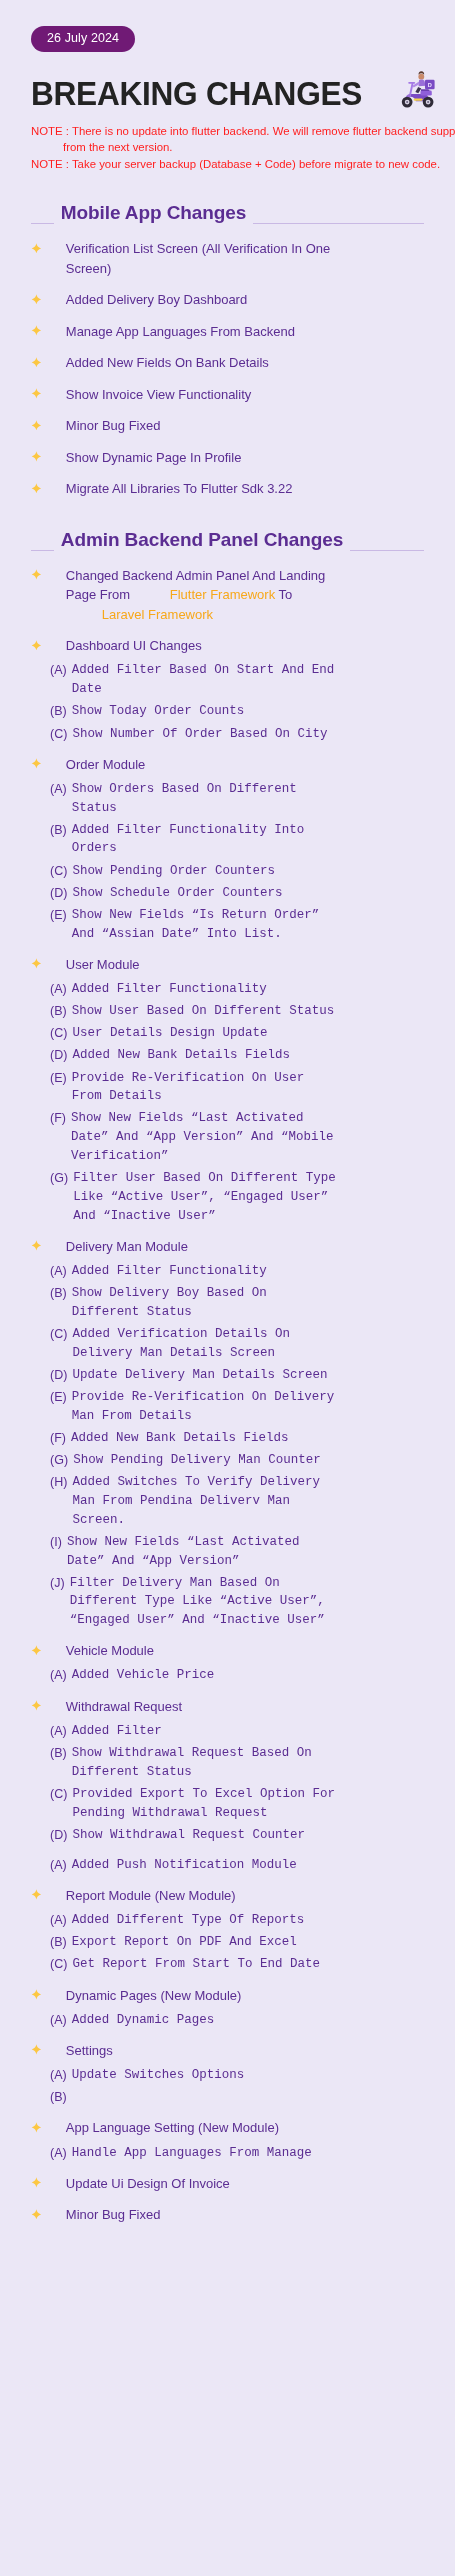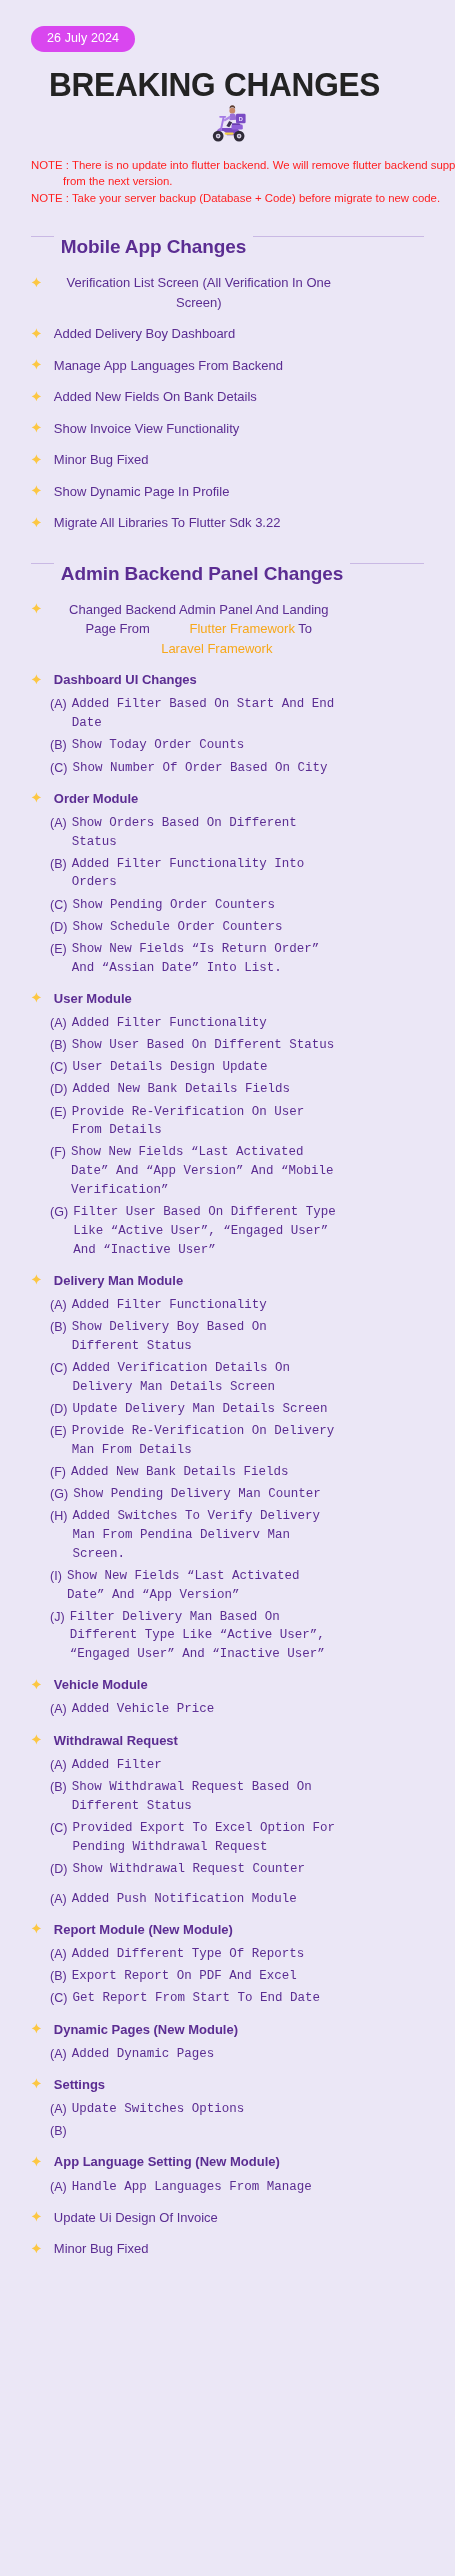--- a/index.html
+++ b/index.html
@@ -18,36 +18,35 @@
   }
 
   .page {
     width: 455px;
     padding: 26px 31px 0 31px;
   }
 
   
   .date-pill {
     display: inline-block;
-    background: #d946ef;
+    background: #701a75;
     color: #ffffff;
     font-size: 12.5px;
     font-weight: 400;
     letter-spacing: 0.1px;
     padding: 6.3px 16px 7.4px 16px;
     border-radius: 23px;
     line-height: 1;
   }
 
   .title-row {
     display: flex;
-    align-items: center;
-    gap: 0;
+    align-items: flex-end;
+    gap: 8px;
     margin-top: 15px;
-    flex-direction: column;
   }
 
   .main-title {
     font-size: 34px;
     font-weight: 700;
     color: #232323;
     letter-spacing: -0.3px;
     line-height: 1;
     white-space: nowrap;
     transform: scaleX(.93);
@@ -73,21 +72,21 @@
     font-weight: 400;
     white-space: nowrap;
   }
   .note-line.indent {
     padding-left: 32px;
   }
 
   
   .section-head {
     display: flex;
-    align-items: flex-start;
+    align-items: flex-end;
     gap: 6.8px;
     margin-top: 30px;
     margin-bottom: 15px;
   }
   .section-head .rule {
     height: 1.1px;
     background: #c9b9e4;
     flex: 0 0 23px;
   }
   .section-head .rule.grow {
@@ -100,42 +99,41 @@
     white-space: nowrap;
     letter-spacing: -0.1px;
   }
 
   
   .bullets { }
 
   .bullet-item {
     display: flex;
     align-items: flex-start;
-    gap: 12px;
+    gap: 24px;
     margin-bottom: 12px;
-    text-align: center;
   }
   .bullet-item.tight { margin-bottom: 5.7px; }
 
   .star-icon {
     flex: 0 0 10.8px;
     width: 10.8px;
     height: 10.8px;
     margin-top: 3.4px;
   }
 
   .bullet-text {
     font-size: 13px;
     line-height: 1.5;
     color: #5b2d92;
     font-weight: 400;
     max-width: 290px;
   }
   .bullet-text.bold {
-    font-weight: 700;
+    font-weight: 400;
   }
   .hl {
     color: #f7a81b;
     margin-left: 36px;
   }
 
   
   .sub-list {
     margin-left: 19px;
   }

